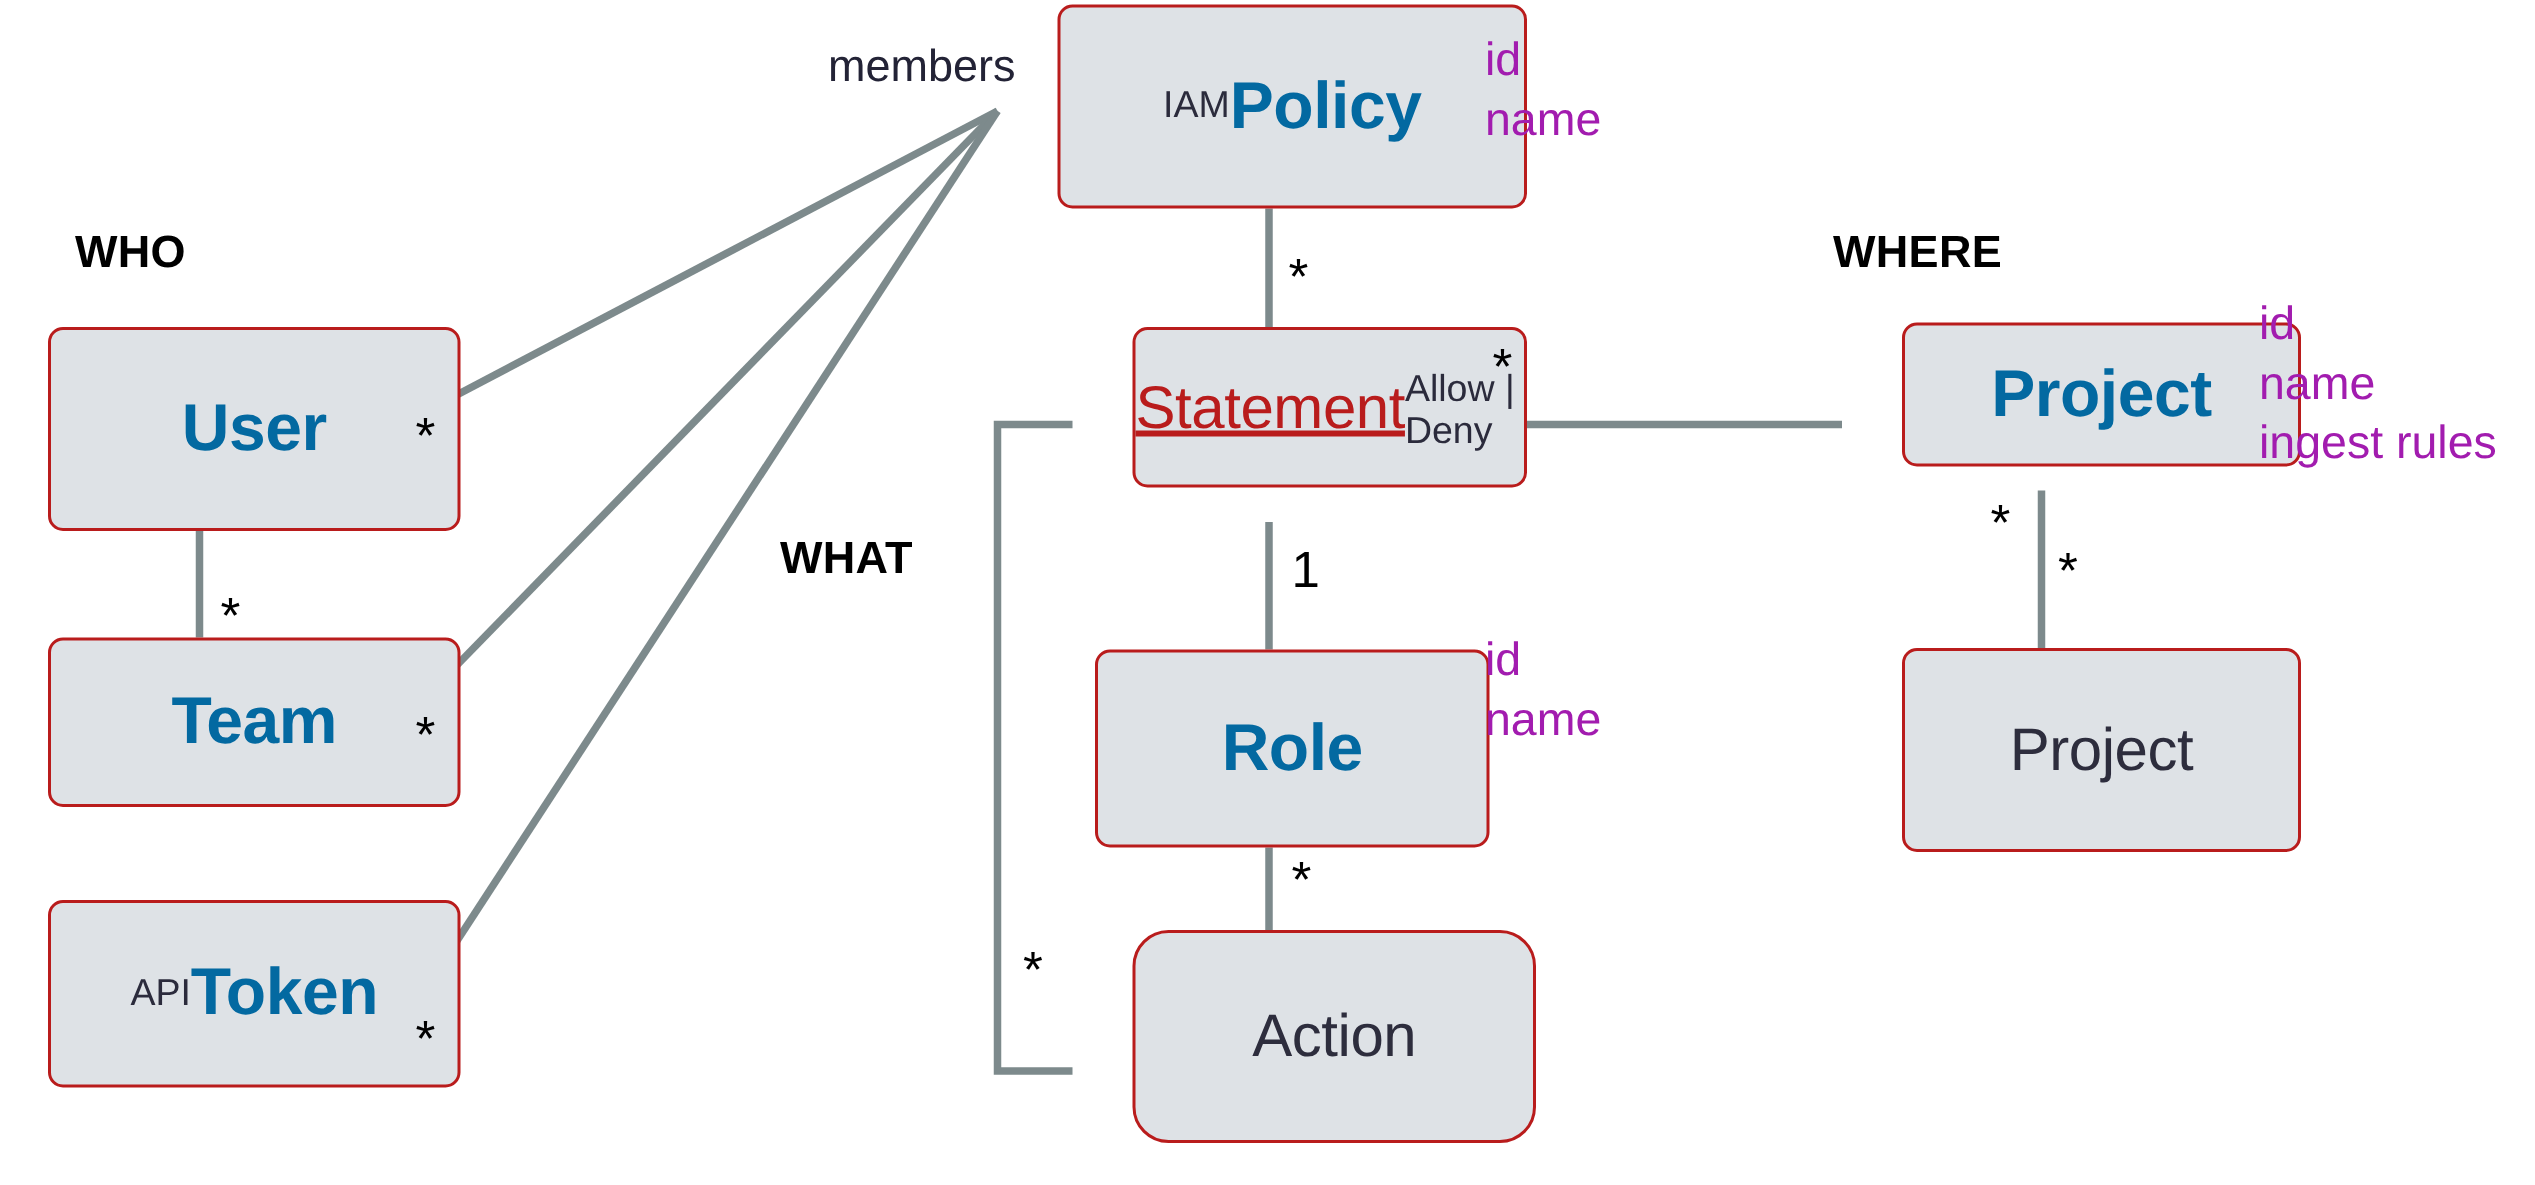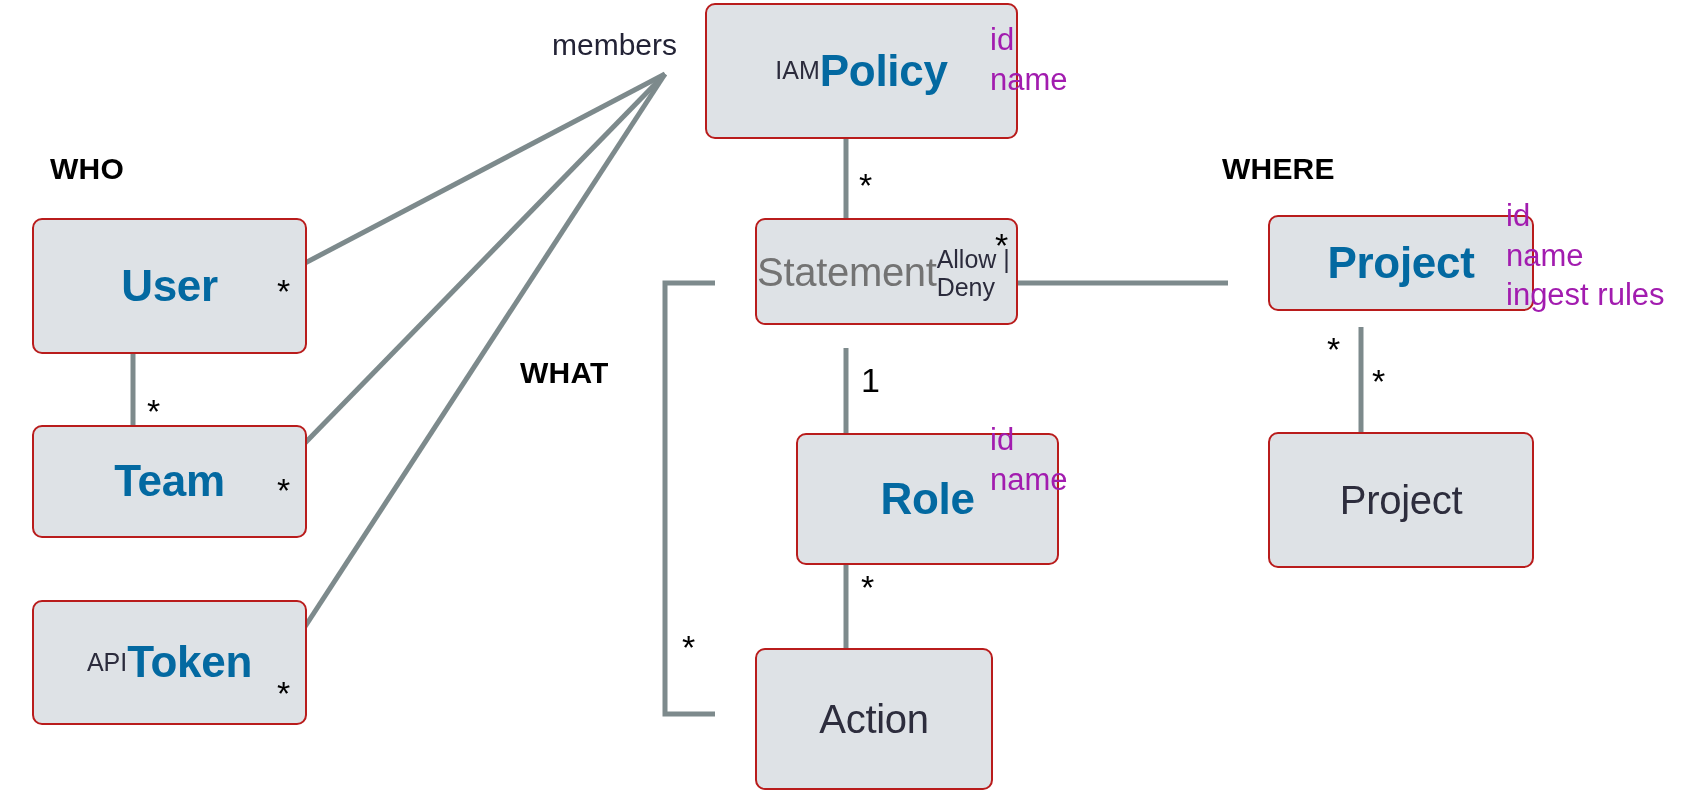--- a/index.html
+++ b/index.html
@@ -51,21 +51,22 @@
     letter-spacing: -0.3px;
   }
   .node-title.plain {
     font-weight: 400;
     font-size: 40px;
     color: #2d2d3d;
   }
   .node-title.mid {
     font-weight: 400;
     font-size: 40px;
-    color: #737373;
+    color: #b91c1c;
+    text-decoration: underline;
   }
   .node-foot {
     font-size: 25px;
     font-weight: 400;
     line-height: 1.1;
     color: #2b2b3c;
     margin-top: 4px;
   }
   .group-label {
     position: absolute;
@@ -149,25 +150,25 @@
   <div class="node" style="left:-8px; top:600px; width:275px; height:125px;">
     <div class="node-sub">API</div>
     <div class="node-title">Token</div>
   </div>
 
   <div class="node" style="left:715px; top:218px; width:263px; height:107px;">
     <div class="node-title mid">Statement</div>
     <div class="node-foot">Allow | Deny</div>
   </div>
 
-  <div class="node" style="left:756px; top:433px; width:263px; height:132px;">
+  <div class="node" style="left:690px; top:433px; width:263px; height:132px;">
     <div class="node-title">Role</div>
   </div>
 
-  <div class="node" style="left:715px; top:648px; width:238px; height:142px;">
+  <div class="node" style="left:715px; top:620px; width:269px; height:142px;border-radius:24px;">
     <div class="node-title plain">Action</div>
   </div>
 
   <div class="node" style="left:1228px; top:215px; width:266px; height:96px;">
     <div class="node-title">Project</div>
   </div>
 
   <div class="node" style="left:1228px; top:432px; width:266px; height:136px;">
     <div class="node-title plain">Project</div>
   </div>

